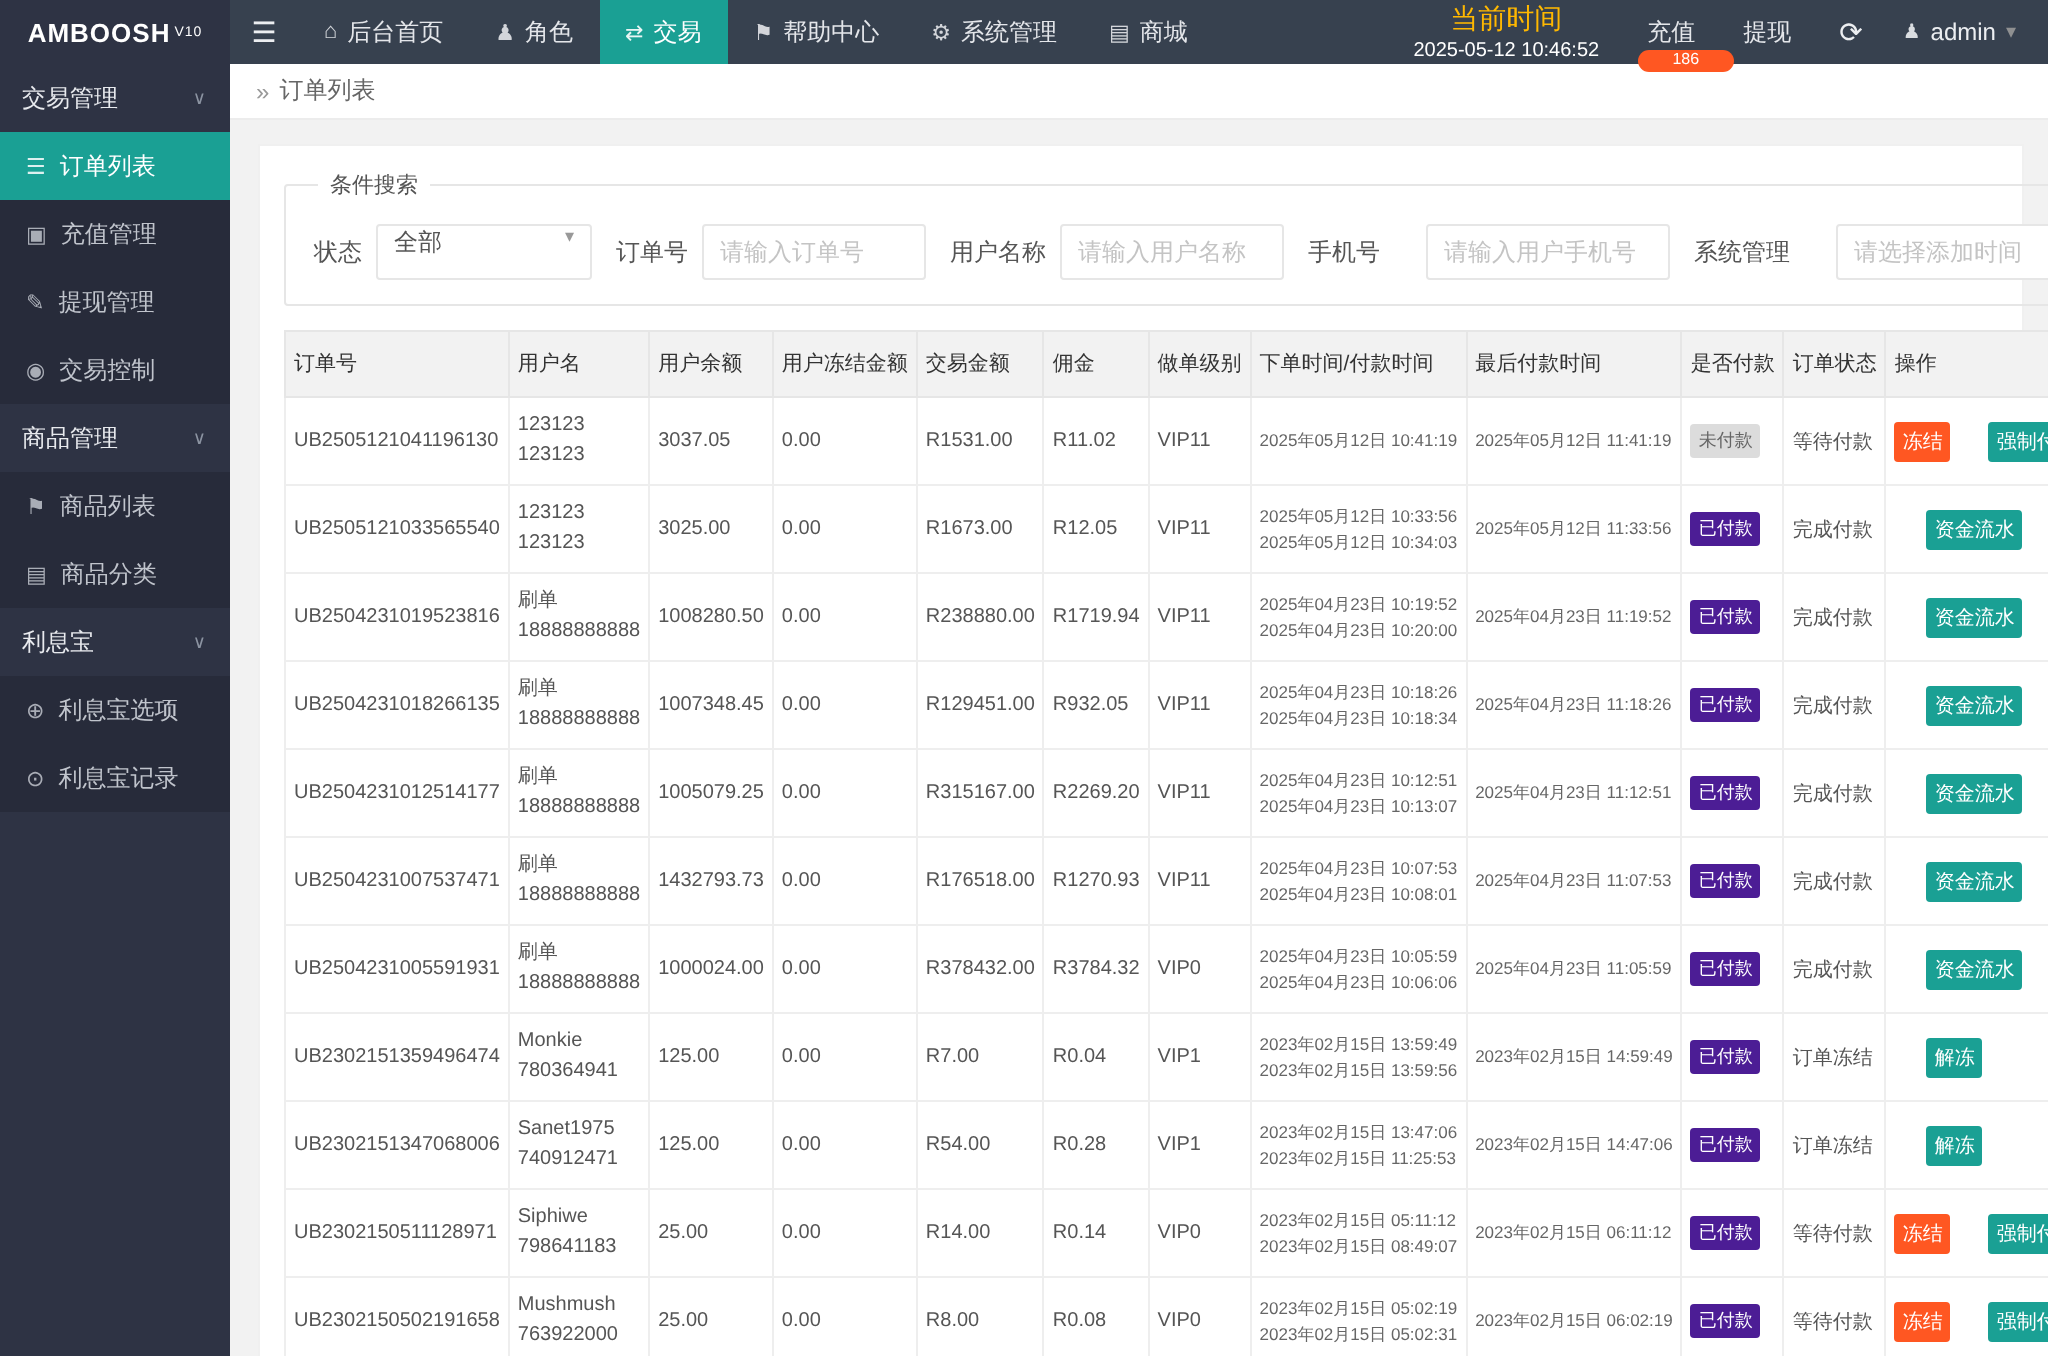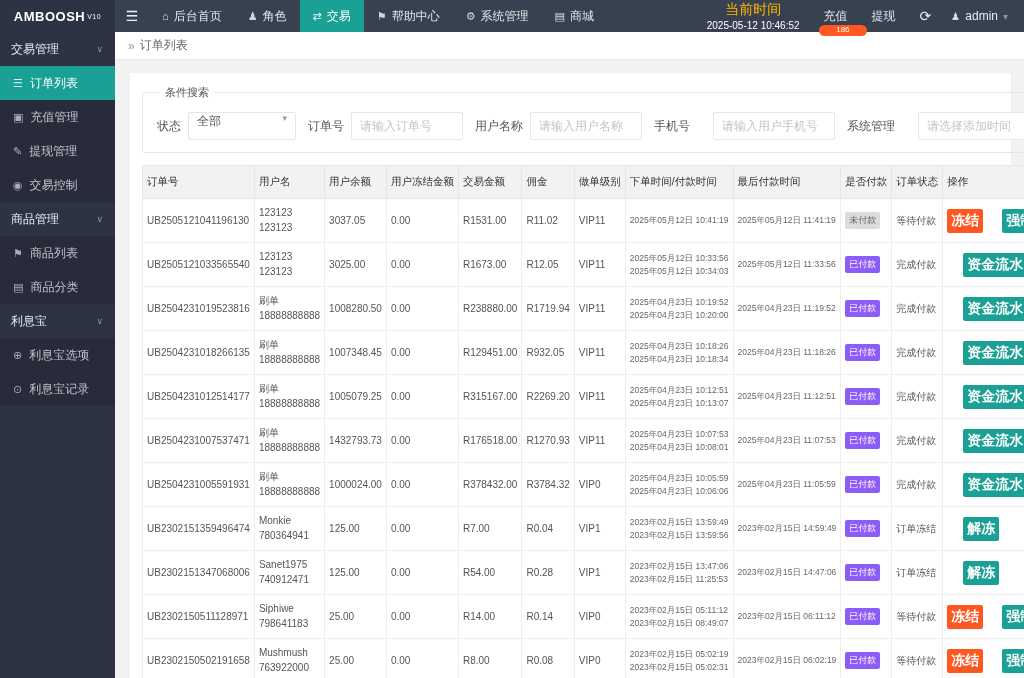--- a/index.html
+++ b/index.html
@@ -58,23 +58,23 @@
   .f-input::placeholder { color:#c4c4c4; }
   .search-btn { height:28px; margin-left:12px; padding:0 13px; background:#1aa094; color:#fff; border:none; border-radius:2px; font-size:12px; display:flex; align-items:center; gap:5px; cursor:pointer; font-family:inherit; white-space:nowrap; }
 
   
   table { width:100%; border-collapse:collapse; }
   th { background:#f2f2f2; border:1px solid #e6e6e6; padding:9px 4px; font-size:10.5px; font-weight:normal; color:#333; text-align:left; white-space:nowrap; }
   td { border:1px solid #eeeeee; padding:7px 4px; font-size:10px; color:#555; vertical-align:middle; white-space:nowrap; background:#fff; }
   .c-time, .c-time div { font-size:8.5px; line-height:1.5; color:#666; }
   .user-cell div { line-height:1.45; }
   .badge { display:inline-block; padding:2px 4px; border-radius:2px; font-size:9px; color:#fff; }
-  .badge.paid { background:#8b5cf6; }
+  .badge.paid { background:#4c1d95; }
   .badge.unpaid { background:#dcdcdc; color:#666; }
-  .btn-act { display:inline-block; padding:3px 4px; border-radius:2px; font-size:14px; color:#fff; margin:1px 3px 1px 0; cursor:pointer;font-weight:bold; }
+  .btn-act { display:inline-block; padding:3px 4px; border-radius:2px; font-size:10px; color:#fff; margin:1px 3px 1px 0; cursor:pointer; }
   .act-danger { background:#ff5722; }
   .act-teal { background:#1aa094;margin-left:16px; }
   .act-warning { background:#ffb800; }
 </style>
 </head>
 <body>
 
 <div class="app">
 
   <header class="navbar">

